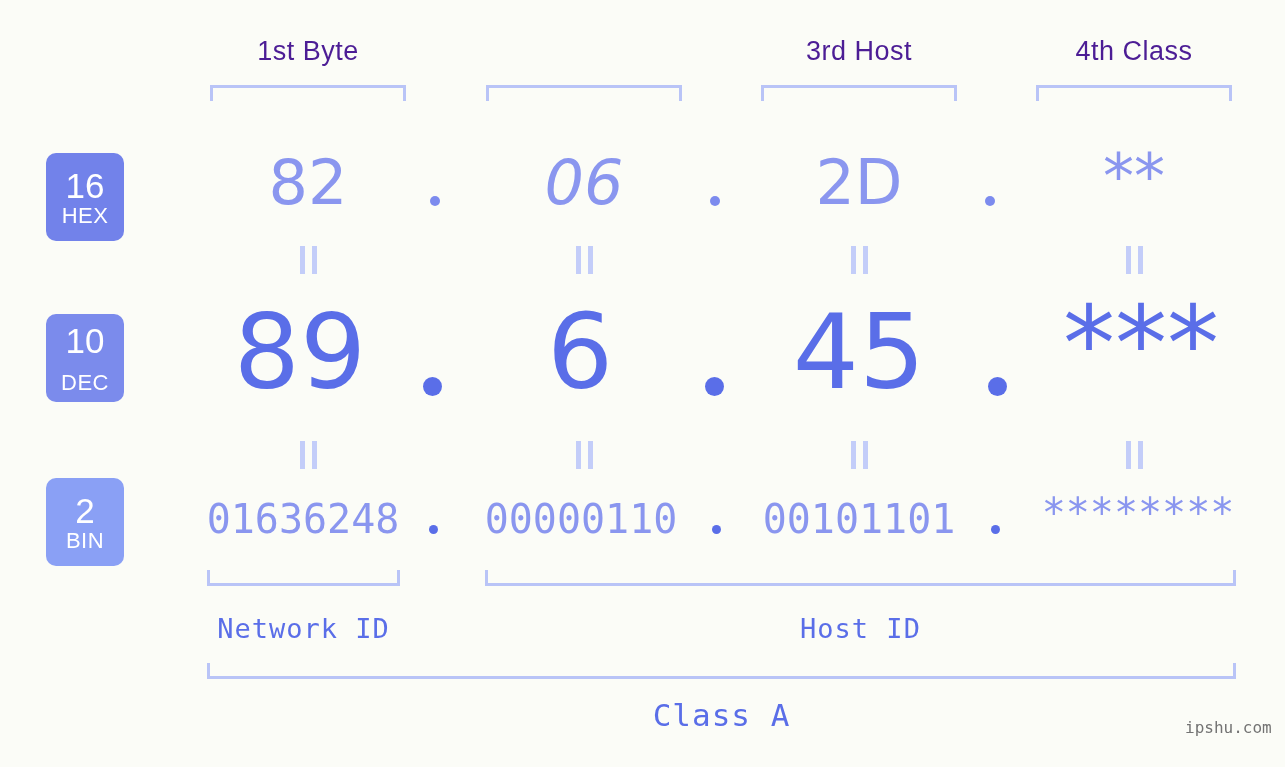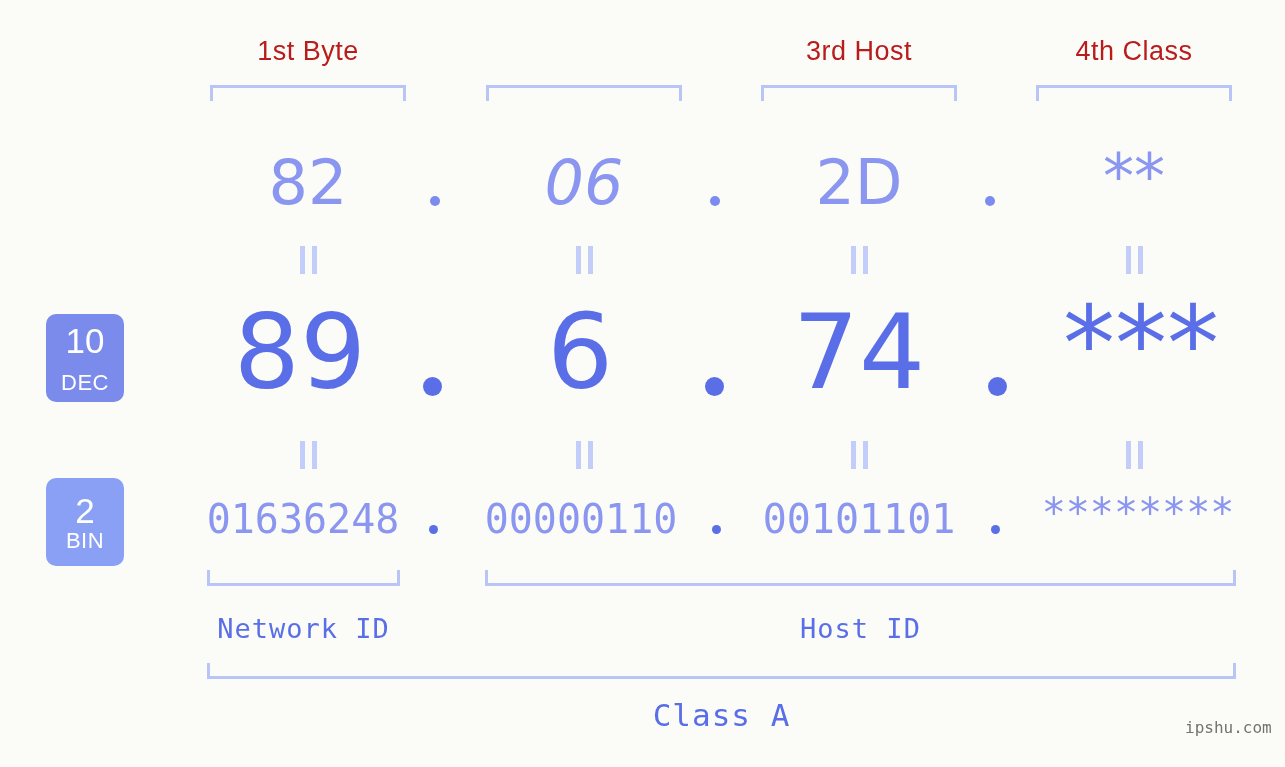--- a/index.html
+++ b/index.html
@@ -12,21 +12,21 @@
     position:relative;
   }
   .stage{position:absolute;left:0;top:0;width:1285px;height:767px;}
 
   
   .abs{position:absolute;}
 
   
   .byte-label{
     font-size:27px;
-    color:#b91c1c;
+    color:#4c1d95;
     letter-spacing:0.5px;
     text-align:center;
     white-space:nowrap;
     font-family:"Liberation Sans", sans-serif;
   }
 
   
   .bracket-down{
     border-top:3px solid #b9c4f7;
     border-left:3px solid #b9c4f7;
@@ -129,20 +129,24 @@
 
   <div class="abs byte-label" style="left:210px;top:36px;width:196px;">1st Byte</div>
   <div class="abs byte-label" style="left:761px;top:36px;width:196px;">3rd Host</div>
   <div class="abs byte-label" style="left:1036px;top:36px;width:196px;">4th Class</div>
 
   <div class="abs bracket-down" style="left:210px;top:85px;width:196px;"></div>
   <div class="abs bracket-down" style="left:486px;top:85px;width:196px;"></div>
   <div class="abs bracket-down" style="left:761px;top:85px;width:196px;"></div>
   <div class="abs bracket-down" style="left:1036px;top:85px;width:196px;"></div>
 
+  <div class="abs badge" id="badge-hex" style="left: 46px; top: 153px; background: rgb(114, 130, 234);">
+    <span class="num">16</span>
+    <span class="rad">HEX</span>
+  </div>
 
   <div class="abs row-hex" style="left:0;top:0;width:1285px;height:0;">
     <div class="abs val" style="left:210px;top:152px;width:196px;">82</div>
     <div class="abs val" style="left:486px;top:152px;width:196px;font-style:italic;">06</div>
     <div class="abs val" style="left:761px;top:152px;width:196px;">2D</div>
     <div class="abs val" style="left:1036px;top:146px;width:196px;">**</div>
 
     <div class="abs dot dot-hex" style="left:430px;top:196px;"></div>
     <div class="abs dot dot-hex" style="left:710px;top:196px;"></div>
     <div class="abs dot dot-hex" style="left:985px;top:196px;"></div>
@@ -166,21 +170,21 @@
     </div>
 
   <div class="abs badge" id="badge-dec" style="left: 46px; top: 314px; background: rgb(123, 139, 236); gap: 12px;">
     <span class="num">10</span>
     <span class="rad">DEC</span>
   </div>
 
   <div class="abs row-dec" style="left:0;top:0;width:1285px;height:0;">
     <div class="abs val" style="left:202px;top:300px;width:196px;">89</div>
     <div class="abs val" style="left:482px;top:300px;width:196px;">6</div>
-    <div class="abs val" style="left:761px;top:300px;width:196px;">74</div>
+    <div class="abs val" style="left:761px;top:300px;width:196px;">45</div>
     <div class="abs val" style="left:1043px;top:292px;width:196px;">***</div>
 
     <div class="abs dot dot-dec" style="left:423px;top:377px;"></div>
     <div class="abs dot dot-dec" style="left:705px;top:377px;"></div>
     <div class="abs dot dot-dec" style="left:988px;top:377px;"></div>
   </div>
 
   <div class="abs eqbar" style="left:210px;top:441px;width:196px;height:28px;">
       <i></i>
       <i></i>

